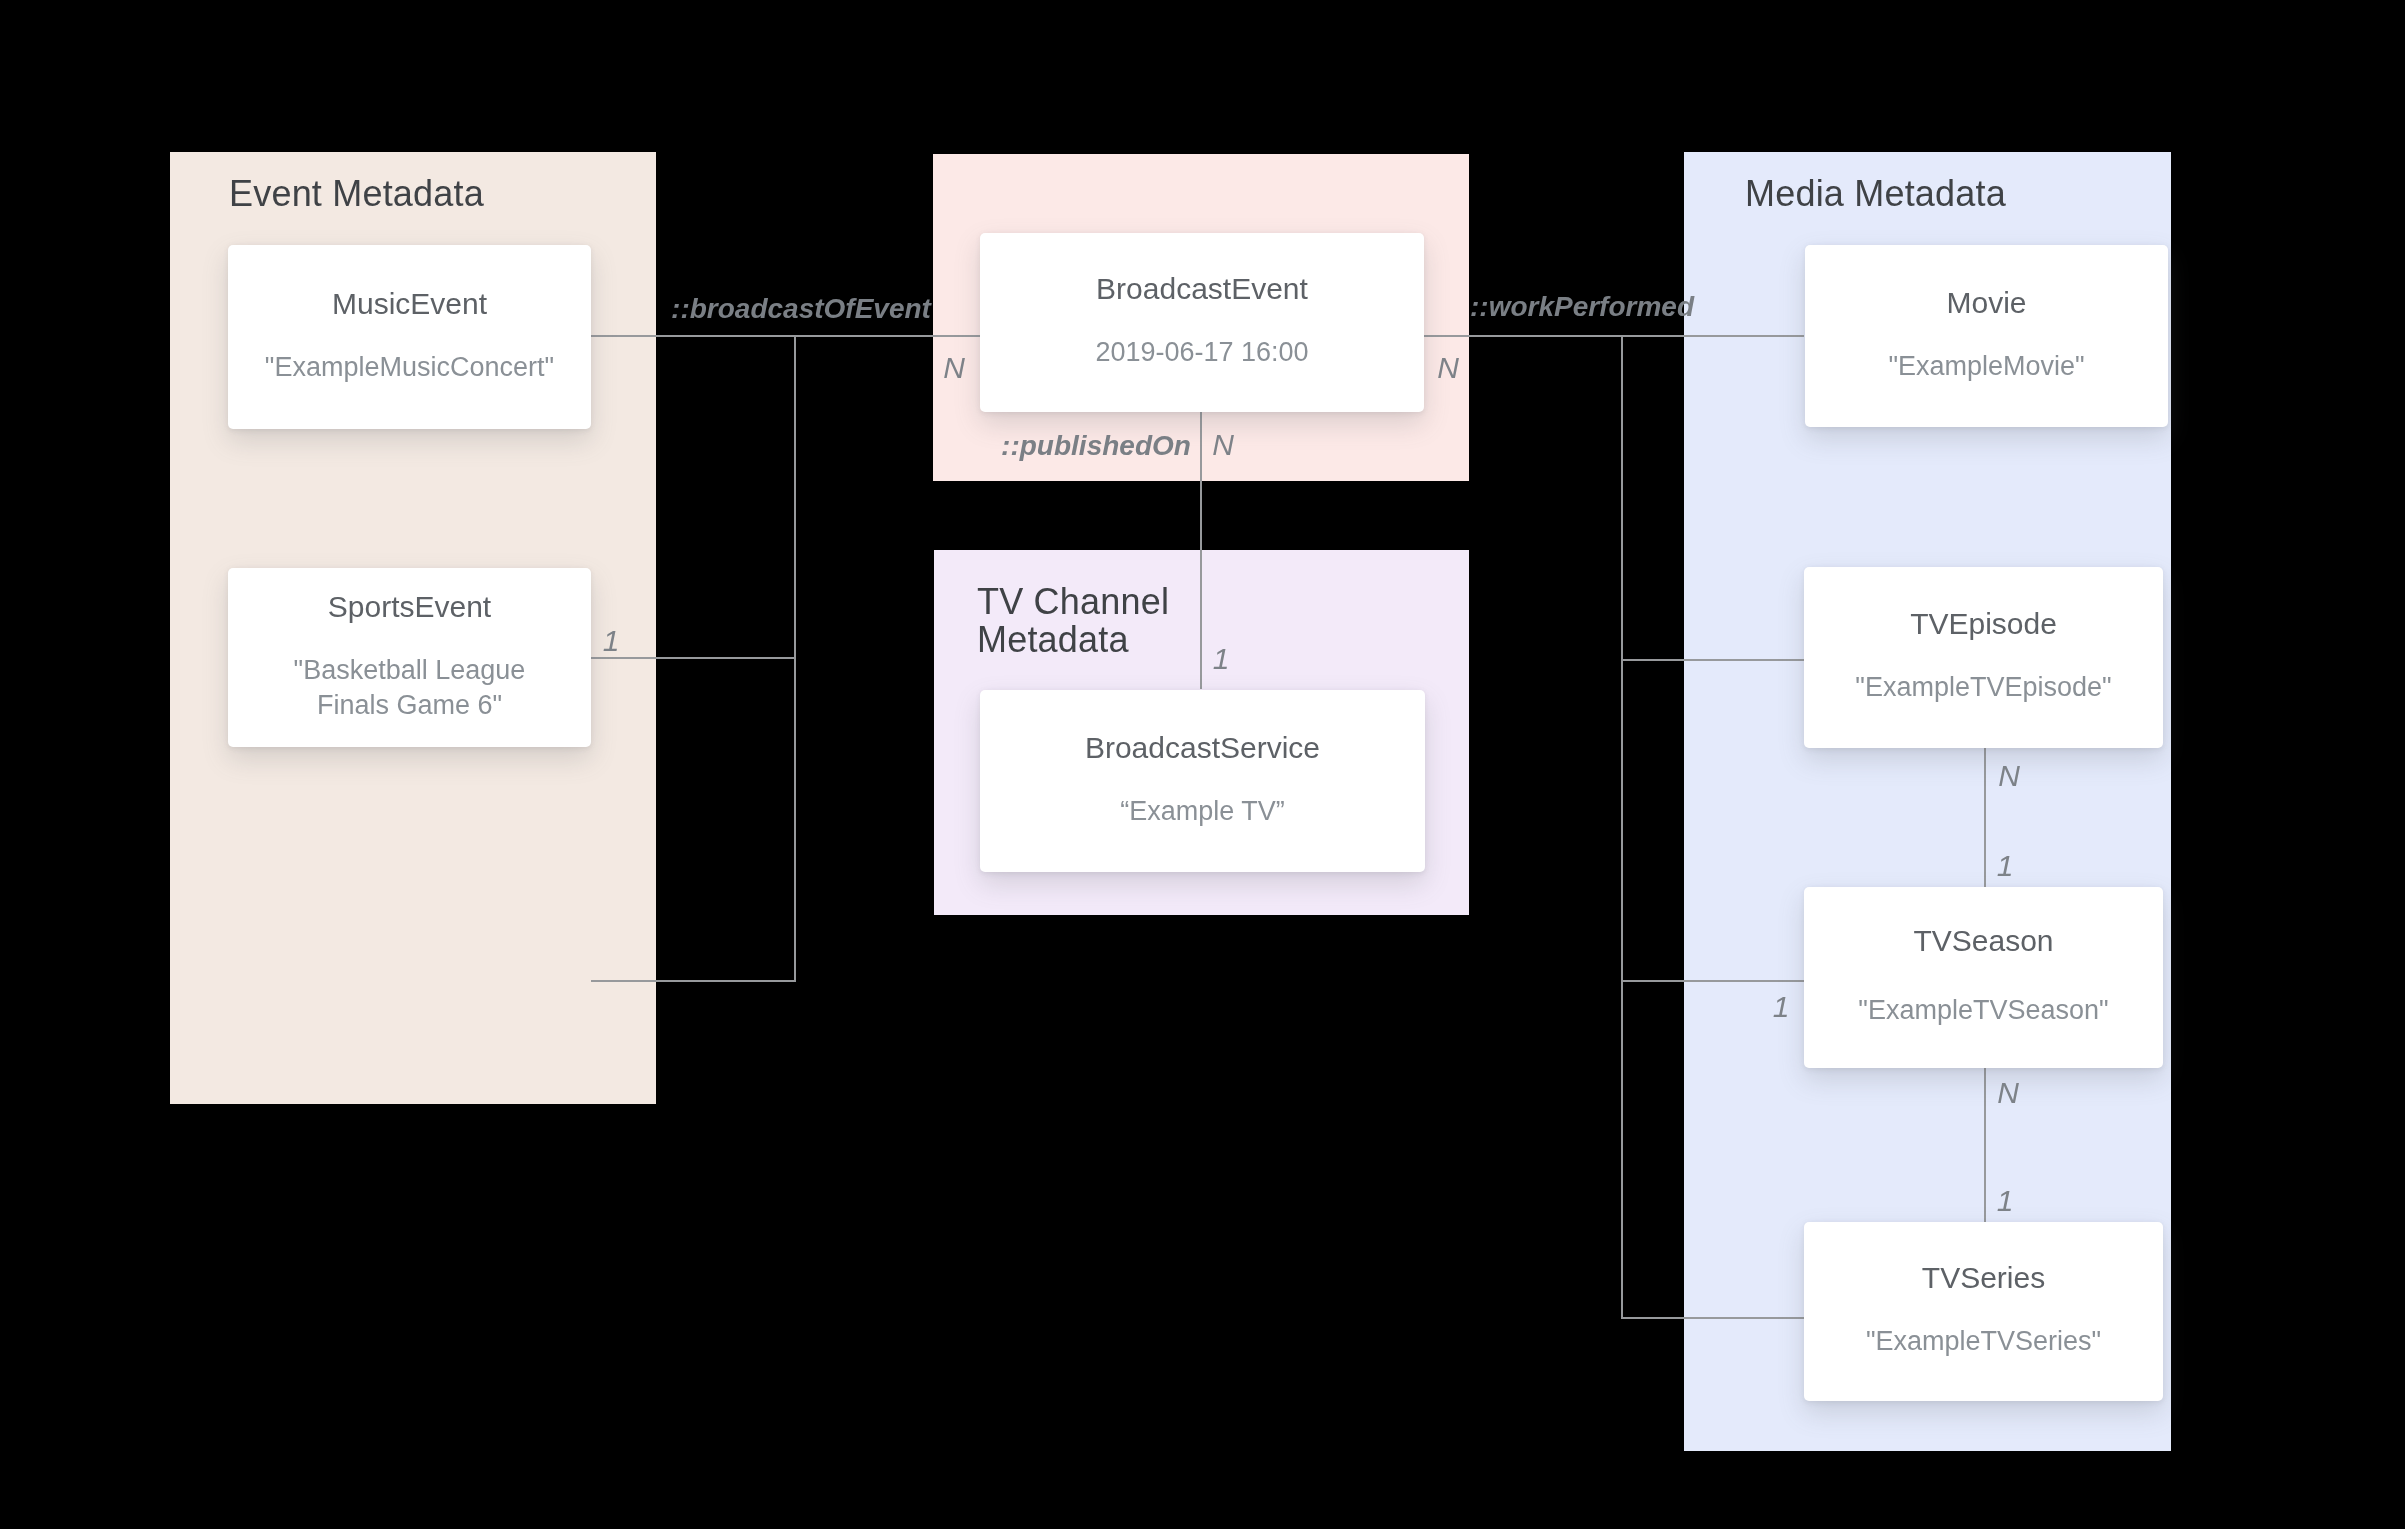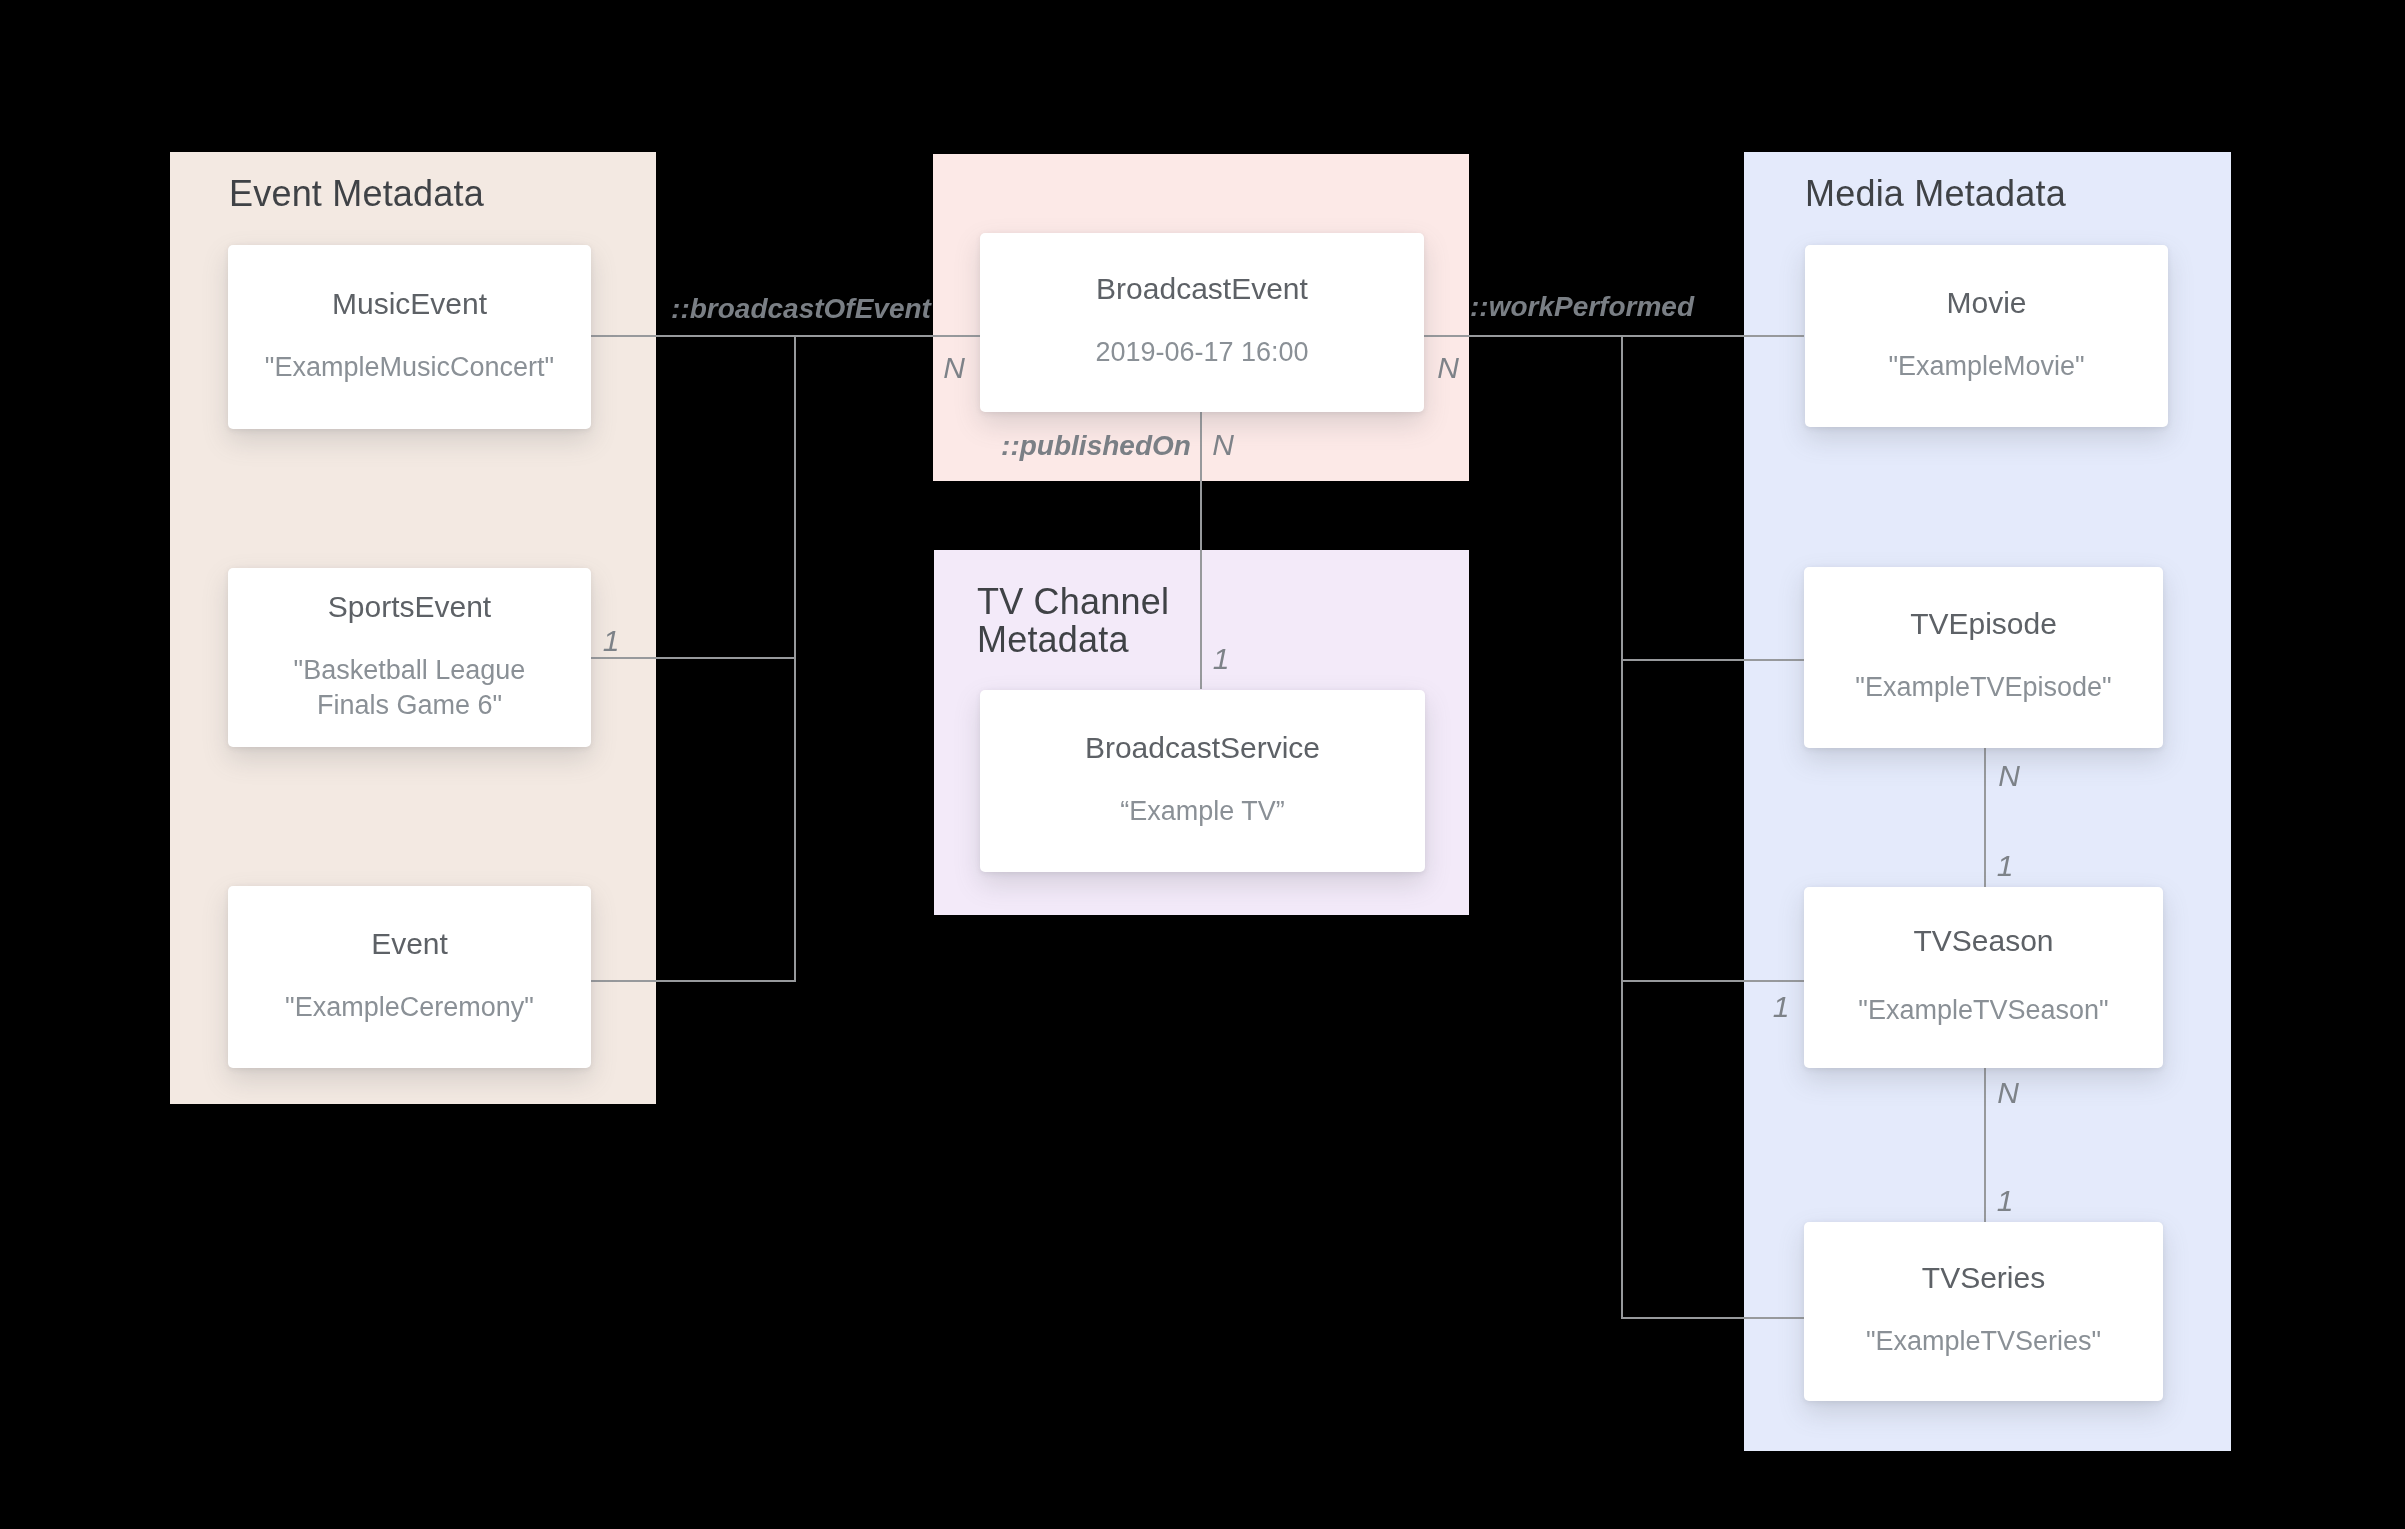--- a/index.html
+++ b/index.html
@@ -6,21 +6,21 @@
   .canvas{
     position:relative;width:2405px;height:1529px;background:#000;overflow:hidden;
     font-family:"Liberation Sans", sans-serif;
     margin-top:32px;
   }
   
   .panel{position:absolute;}
   .panel-event   {left:170px; top:120px; width:486px; height:952px; background:#f3e9e2;}
   .panel-broadcast{left:933px; top:122px; width:536px; height:327px; background:#fce9e7;}
   .panel-tvchannel{left:934px; top:518px; width:535px; height:365px; background:#f3eaf9;}
-  .panel-media   {left:1744px;top:120px; width:487px; height:1299px;background:#e4eafb;}
+  .panel-media   {left:1684px;top:120px; width:487px; height:1299px;background:#e4eafb;}
   .panel-title{
     position:absolute;color:#3f4246;font-size:36px;line-height:1.05;letter-spacing:0.2px;
   }
   .panel-event .panel-title{left:59px;top:23px;}
   .panel-media .panel-title{left:61px;top:23px;}
   .panel-tvchannel .panel-title{left:43px;top:33px;width:287px;}
   
   .line{position:absolute;background:#97999c;}
   .l-main-left    {left:591px; top:303px; width:389px; height:1.9px;}
   .l-main-right   {left:1423px;top:303px; width:381px; height:1.9px;}
@@ -107,24 +107,20 @@
   <div class="line l-season-series"></div>
 
   <div class="card card-music">
     <div class="card-title">MusicEvent</div>
     <div class="card-value">"ExampleMusicConcert"</div>
   </div>
   <div class="card card-sports">
     <div class="card-title">SportsEvent</div>
     <div class="card-value">"Basketball League Finals Game 6"</div>
   </div>
-  <div class="card card-eventbx">
-    <div class="card-title">Event</div>
-    <div class="card-value">"ExampleCeremony"</div>
-  </div>
   <div class="card card-bevent">
     <div class="card-title">BroadcastEvent</div>
     <div class="card-value">2019-06-17 16:00</div>
   </div>
   <div class="card card-bservice">
     <div class="card-title">BroadcastService</div>
     <div class="card-value">“Example TV”</div>
   </div>
   <div class="card card-movie">
     <div class="card-title">Movie</div>

